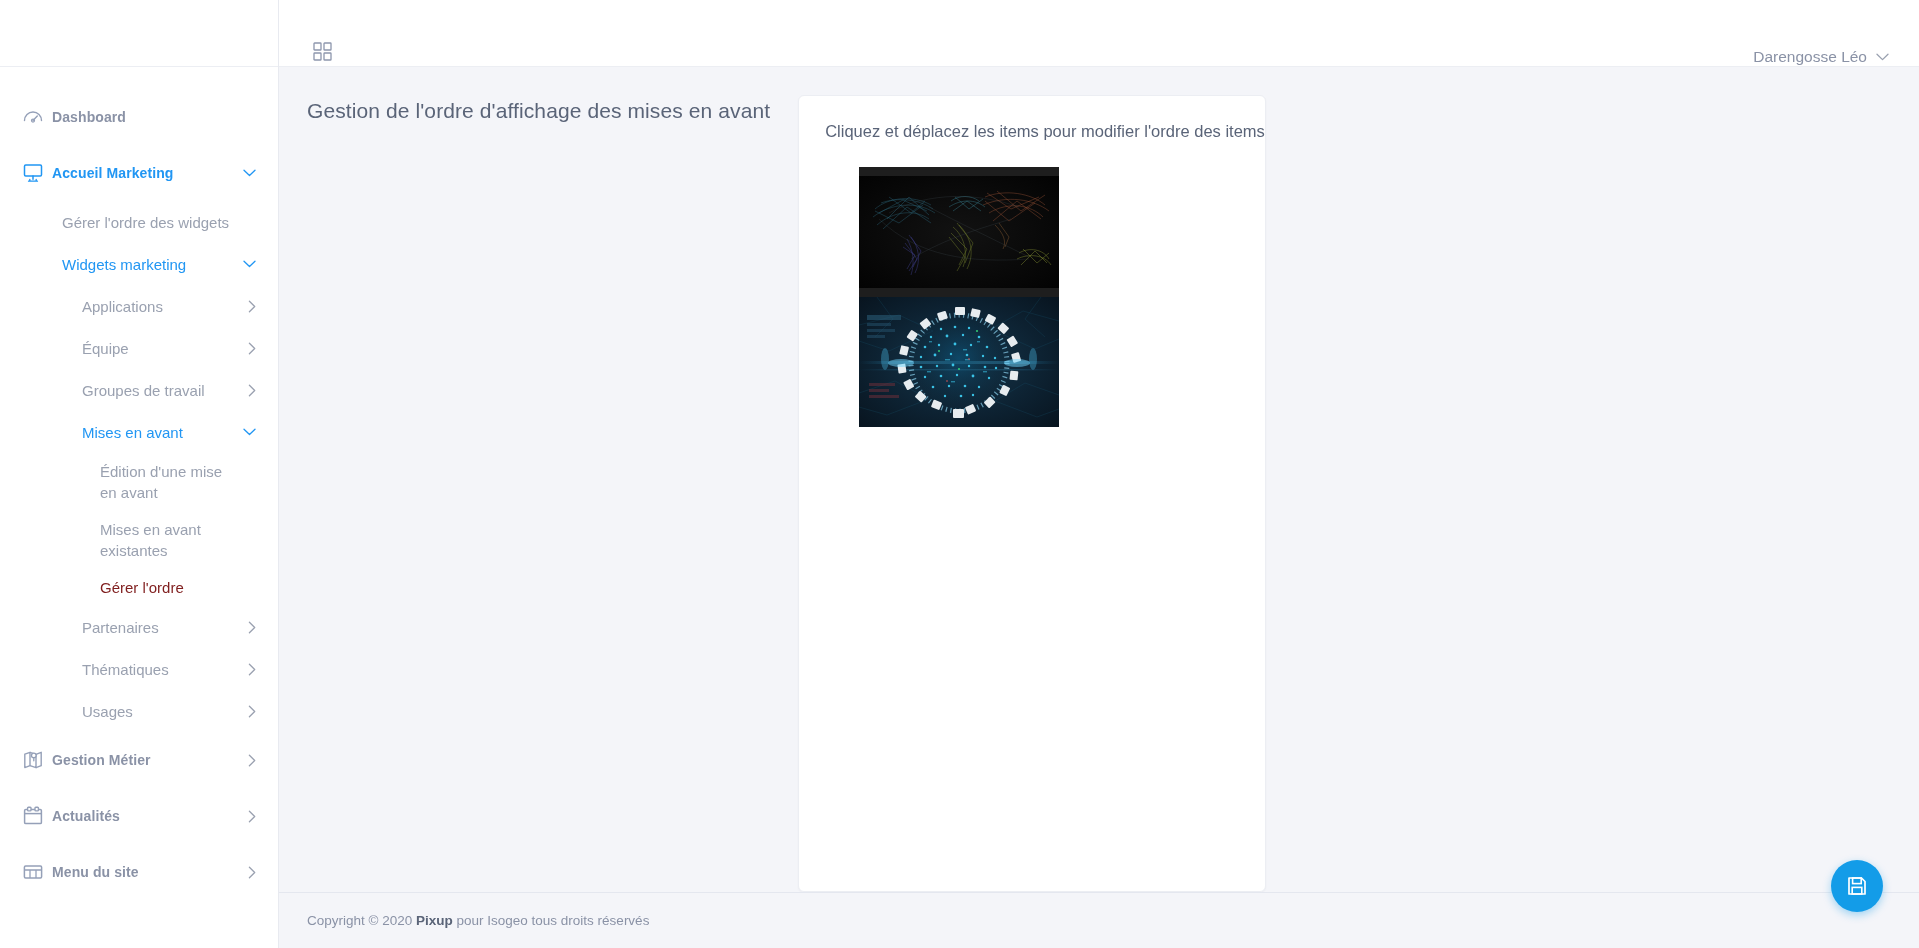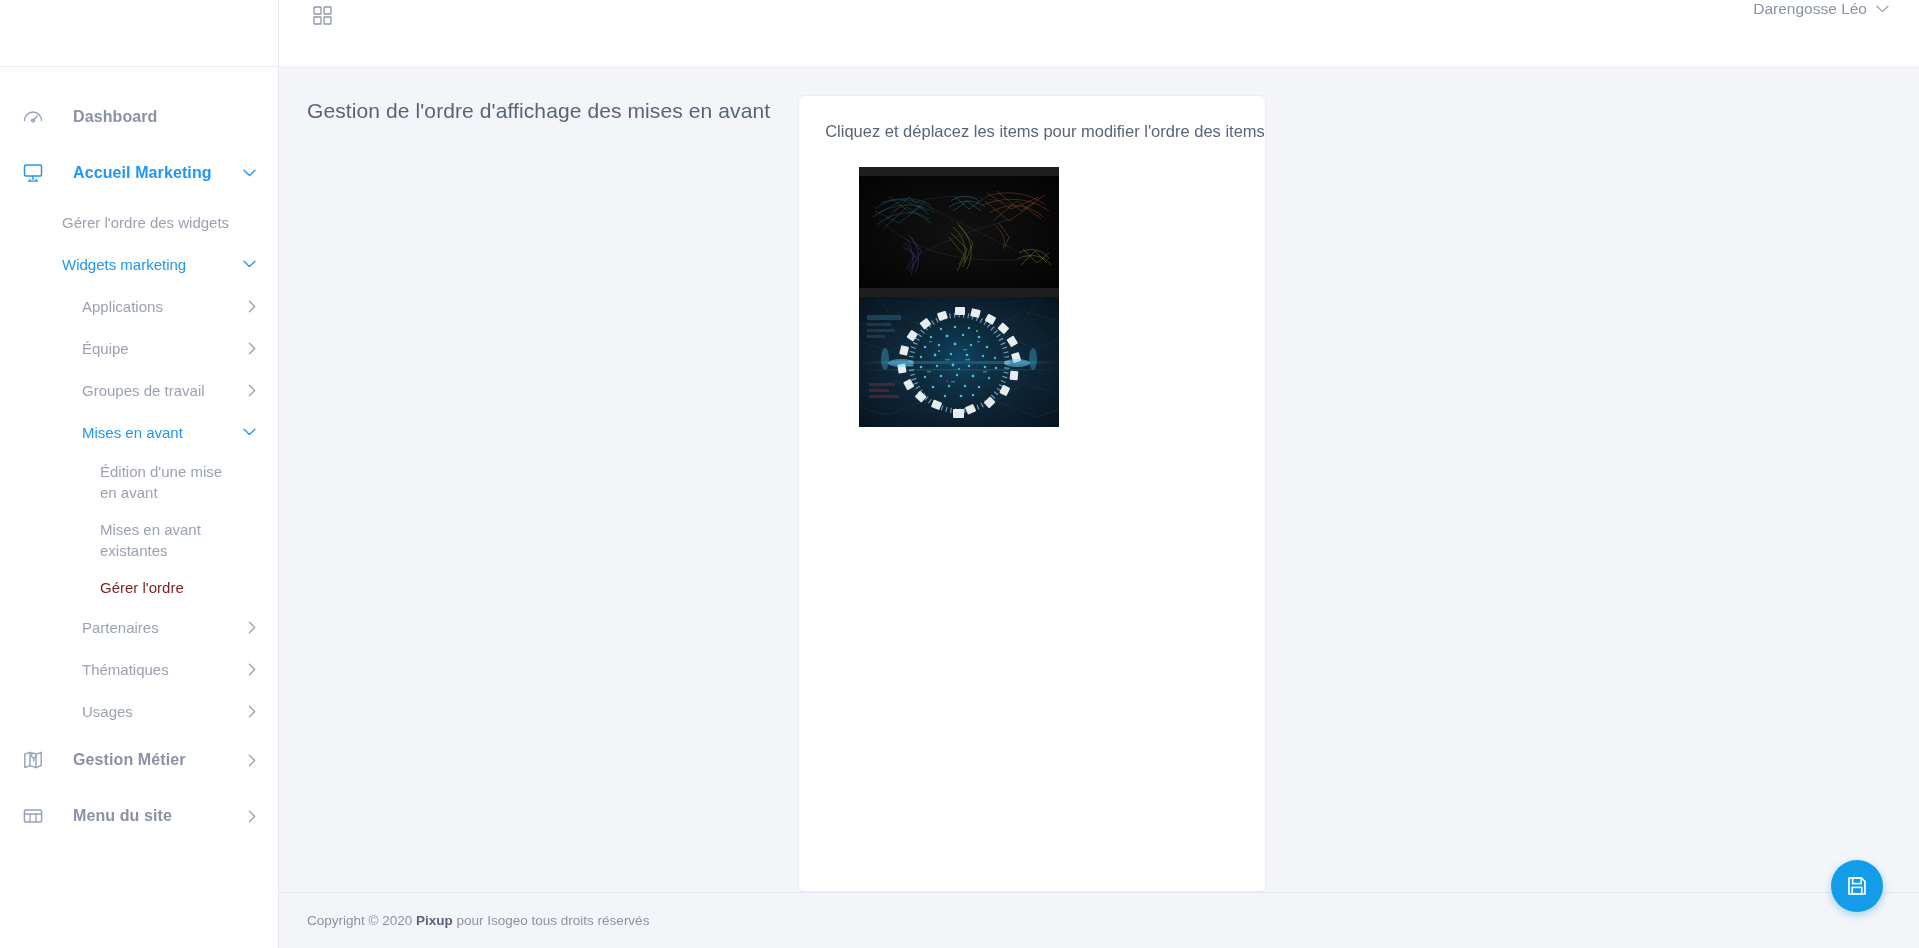--- a/index.html
+++ b/index.html
@@ -43,25 +43,25 @@
     height: 56px;
     padding: 0 22px 0 22px;
     cursor: pointer;
     position: relative;
   }
   .nav-top .nav-icon {
     width: 30px; min-width: 30px;
     display: flex; align-items: center; justify-content: flex-start;
   }
   .nav-top .nav-label {
-    font-size: 16px;
+    font-size: 14px;
     font-weight: bold;
     color: #8a92a6;
     letter-spacing: 0.1px;
-    margin-left: 21px;
+    margin-left: 0;
     white-space: nowrap;
   }
   .nav-top.active .nav-label { color: #2196f3; }
   .nav-top .nav-caret {
     margin-left: auto;
     display: flex; align-items: center;
   }
 
   
   .nav-l2 {
@@ -117,21 +117,21 @@
     overflow: hidden;
   }
 
   
   #topbar {
     height: 67px;
     min-height: 67px;
     background: #ffffff;
     border-bottom: 1px solid #eceef3;
     display: flex;
-    align-items: flex-start;
+    align-items: flex-end;
     padding: 0 26px 0 28px;
   }
   #grid-btn {
     width: 30px; height: 30px;
     display: flex; align-items: center; justify-content: center;
     cursor: pointer;
   }
   #user-menu {
     margin-left: auto;
     display: flex;
@@ -334,20 +334,36 @@
           <span class="nav-icon">
             <svg width="22" height="22" viewBox="0 0 22 22" fill="none">
               <path d="M2.8 5.2L8 3.3v13.4l-5.2 1.9V5.2z" stroke="#95a0b8" stroke-width="1.4" stroke-linejoin="round"></path>
               <path d="M8 3.3l6 2.1v13.3l-6-2.1" stroke="#95a0b8" stroke-width="1.4" stroke-linejoin="round"></path>
               <path d="M14 5.4l5.2-2.1v13.4L14 18.7" stroke="#95a0b8" stroke-width="1.4" stroke-linejoin="round"></path>
               <circle cx="11.8" cy="6.4" r="2.3" fill="#ffffff" stroke="#95a0b8" stroke-width="1.3"></circle>
               <path d="M11.8 8.7v3.1" stroke="#95a0b8" stroke-width="1.3" stroke-linecap="round"></path>
             </svg>
           </span>
           <span class="nav-label">Gestion Métier</span>
+          <span class="nav-caret caret">
+            <svg width="8" height="13" viewBox="0 0 8 13" fill="none">
+              <path d="M1.4 1.2L6.7 6.5L1.4 11.8" stroke="#9aa1b0" stroke-width="1.3" stroke-linecap="round" stroke-linejoin="round"></path>
+            </svg>
+          </span>
+        </div>
+        <div class="nav-l1 nav-top">
+          <span class="nav-icon">
+            <svg width="22" height="22" viewBox="0 0 22 22" fill="none">
+              <rect x="2.6" y="4.4" width="16.8" height="14.2" rx="1.2" stroke="#95a0b8" stroke-width="1.5"></rect>
+              <path d="M2.6 8.6h16.8" stroke="#95a0b8" stroke-width="1.5"></path>
+              <rect x="5.6" y="2.3" width="3.4" height="3.6" rx="0.8" stroke="#95a0b8" stroke-width="1.4" fill="#fff"></rect>
+              <rect x="13" y="2.3" width="3.4" height="3.6" rx="0.8" stroke="#95a0b8" stroke-width="1.4" fill="#fff"></rect>
+            </svg>
+          </span>
+          <span class="nav-label">Actualités</span>
           <span class="nav-caret caret">
             <svg width="8" height="13" viewBox="0 0 8 13" fill="none">
               <path d="M1.4 1.2L6.7 6.5L1.4 11.8" stroke="#9aa1b0" stroke-width="1.3" stroke-linecap="round" stroke-linejoin="round"></path>
             </svg>
           </span>
         </div>
         <div class="nav-l1 nav-top">
           <span class="nav-icon">
             <svg width="22" height="22" viewBox="0 0 22 22" fill="none">
               <rect x="2.4" y="5" width="17.2" height="12" rx="1.2" stroke="#95a0b8" stroke-width="1.5"></rect>

